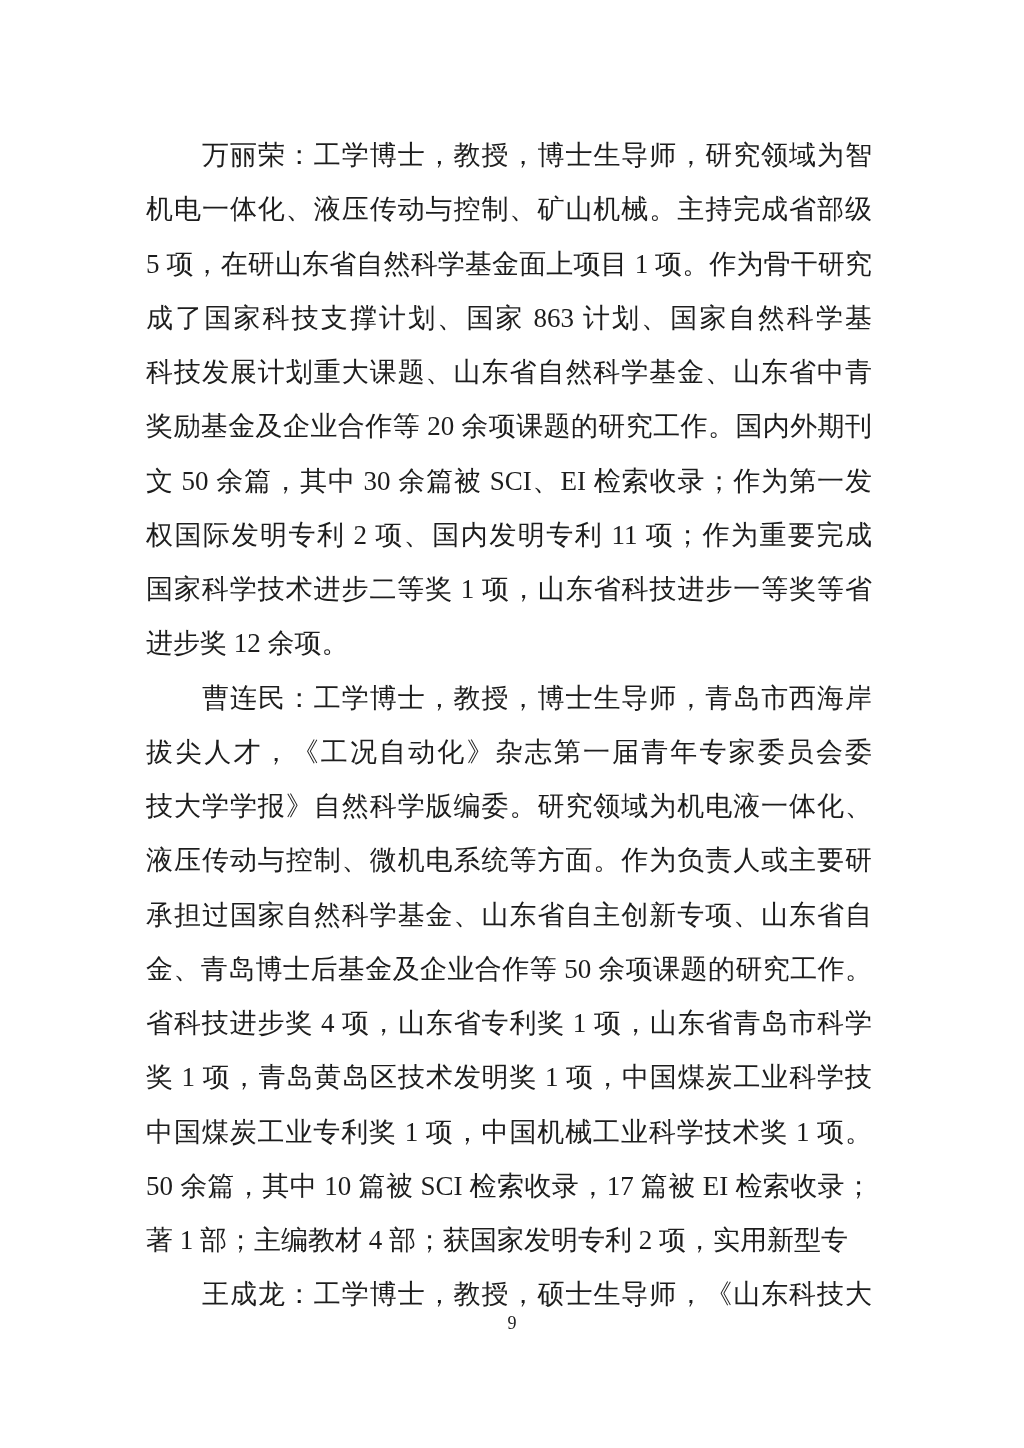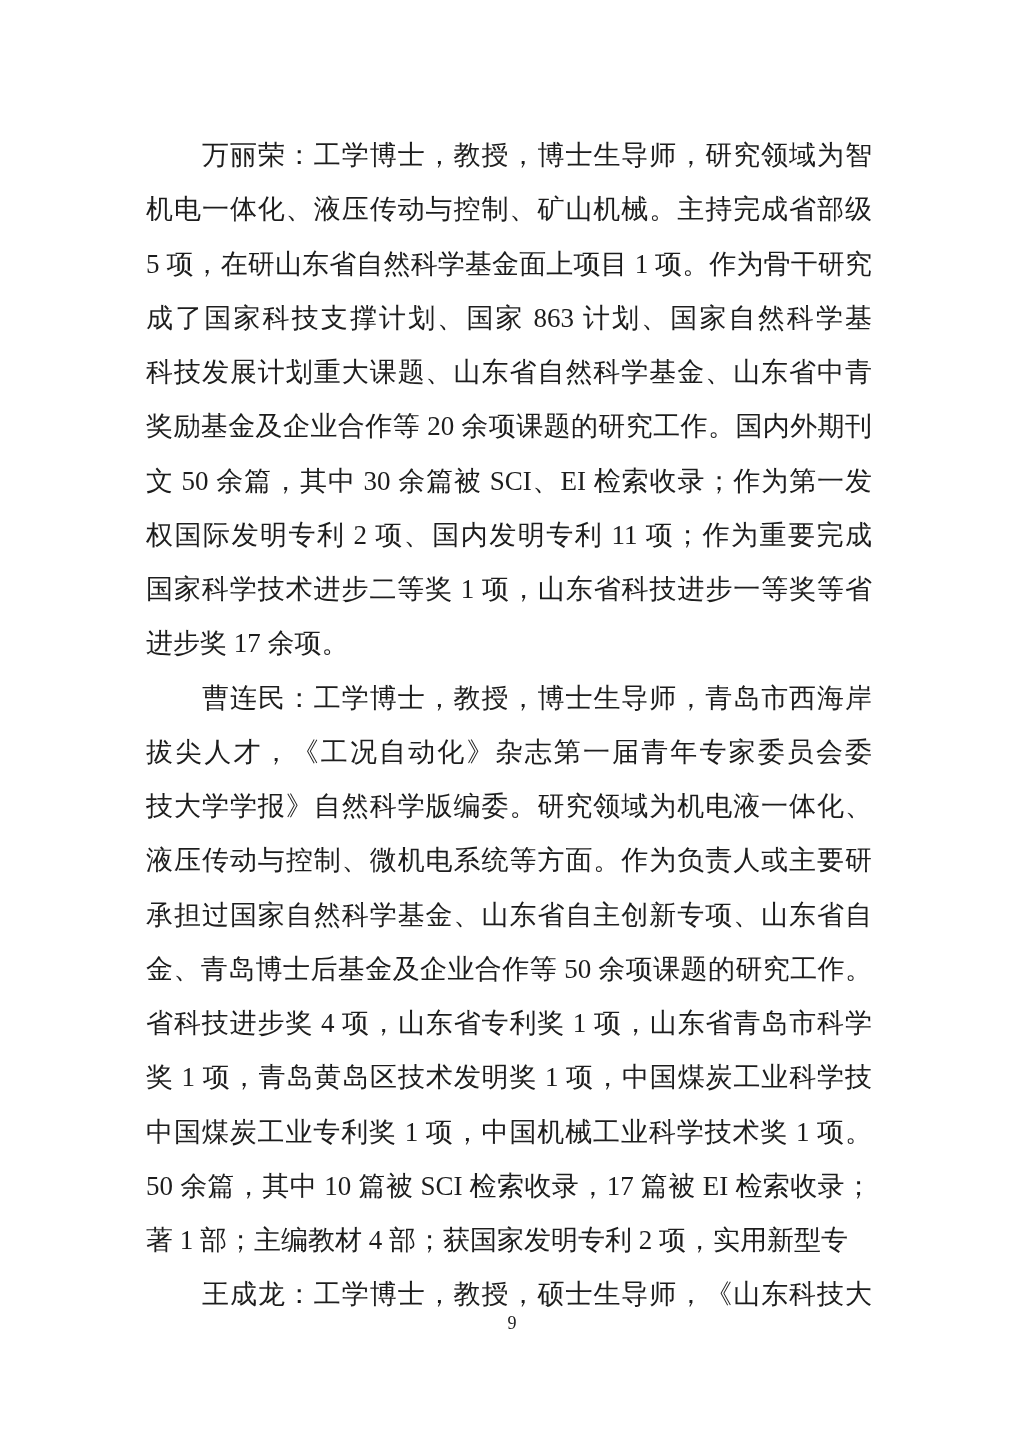--- a/index.html
+++ b/index.html
@@ -63,21 +63,21 @@
     <div class="para">
       <div class="line indent">万丽荣：工学博士，教授，博士生导师，研究领域为智能装备、</div>
       <div class="line">机电一体化、液压传动与控制、矿山机械。主持完成省部级纵向课题</div>
       <div class="line">5 项，在研山东省自然科学基金面上项目 1 项。作为骨干研究人员完</div>
       <div class="line">成了国家科技支撑计划、国家 863 计划、国家自然科学基金、山东省</div>
       <div class="line">科技发展计划重大课题、山东省自然科学基金、山东省中青年科学家</div>
       <div class="line">奖励基金及企业合作等 20 余项课题的研究工作。国内外期刊发表论</div>
       <div class="line">文 50 余篇，其中 30 余篇被 SCI、EI 检索收录；作为第一发明人，授</div>
       <div class="line">权国际发明专利 2 项、国内发明专利 11 项；作为重要完成人，获得</div>
       <div class="line">国家科学技术进步二等奖 1 项，山东省科技进步一等奖等省部级科技</div>
-      <div class="line last">进步奖 17 余项。</div>
+      <div class="line last">进步奖 12 余项。</div>
     </div>
 
     <div class="para">
       <div class="line indent">曹连民：工学博士，教授，博士生导师，青岛市西海岸新区首批</div>
       <div class="line">拔尖人才，《工况自动化》杂志第一届青年专家委员会委员，《山东科</div>
       <div class="line">技大学学报》自然科学版编委。研究领域为机电液一体化、矿山机械、</div>
       <div class="line">液压传动与控制、微机电系统等方面。作为负责人或主要研究人员曾</div>
       <div class="line">承担过国家自然科学基金、山东省自主创新专项、山东省自然科学基</div>
       <div class="line">金、青岛博士后基金及企业合作等 50 余项课题的研究工作。获山东</div>
       <div class="line">省科技进步奖 4 项，山东省专利奖 1 项，山东省青岛市科学技术进步</div>

